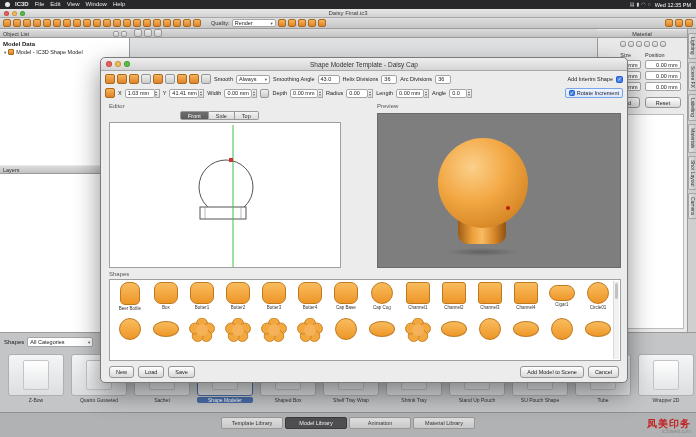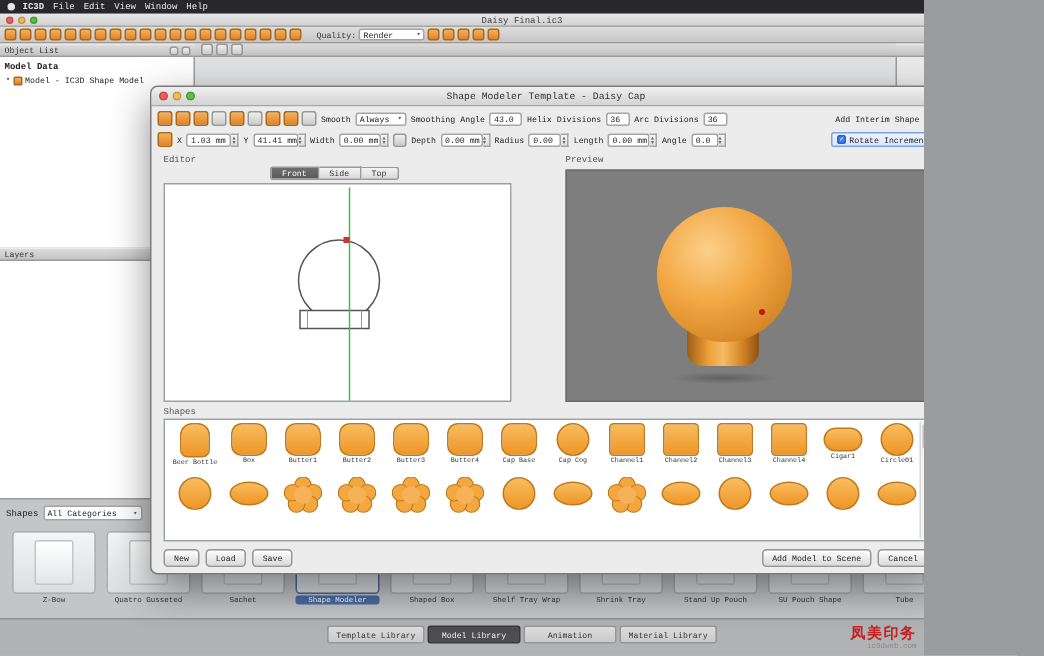--- a/index.html
+++ b/index.html
@@ -1,17 +1,17 @@
 <!DOCTYPE html>
 <html><head>
 <meta charset="utf-8">
 <style>
   html,body{margin:0;padding:0;background:#9a9c9e;}
-  .screen{position:relative;width:616px;height:437px;overflow:hidden;background:#c6c8ca;
-    font-family:Liberation Mono, monospace;-webkit-font-smoothing:antialiased;}
+  .screen{position:relative;width:696px;height:437px;overflow:hidden;background:#c6c8ca;
+    font-family:Liberation Sans, sans-serif;-webkit-font-smoothing:antialiased;}
   .screen *{box-sizing:border-box;}
 
   
   .menubar{position:absolute;left:0;top:0;width:696px;height:9px;background:#28282a;
     display:flex;align-items:center;gap:5px;padding:0 5px;z-index:5;}
   .apple-dot{width:5px;height:5px;border-radius:50%;background:#e8e8e8;flex:none;}
   .mb-items{display:flex;gap:6px;align-items:center;}
   .mb-item{font-size:6px;color:#e9e9e9;line-height:9px;white-space:nowrap;}
   .mb-item.bold{font-weight:bold;}
   .mb-right{margin-left:auto;display:flex;align-items:center;gap:4px;}

